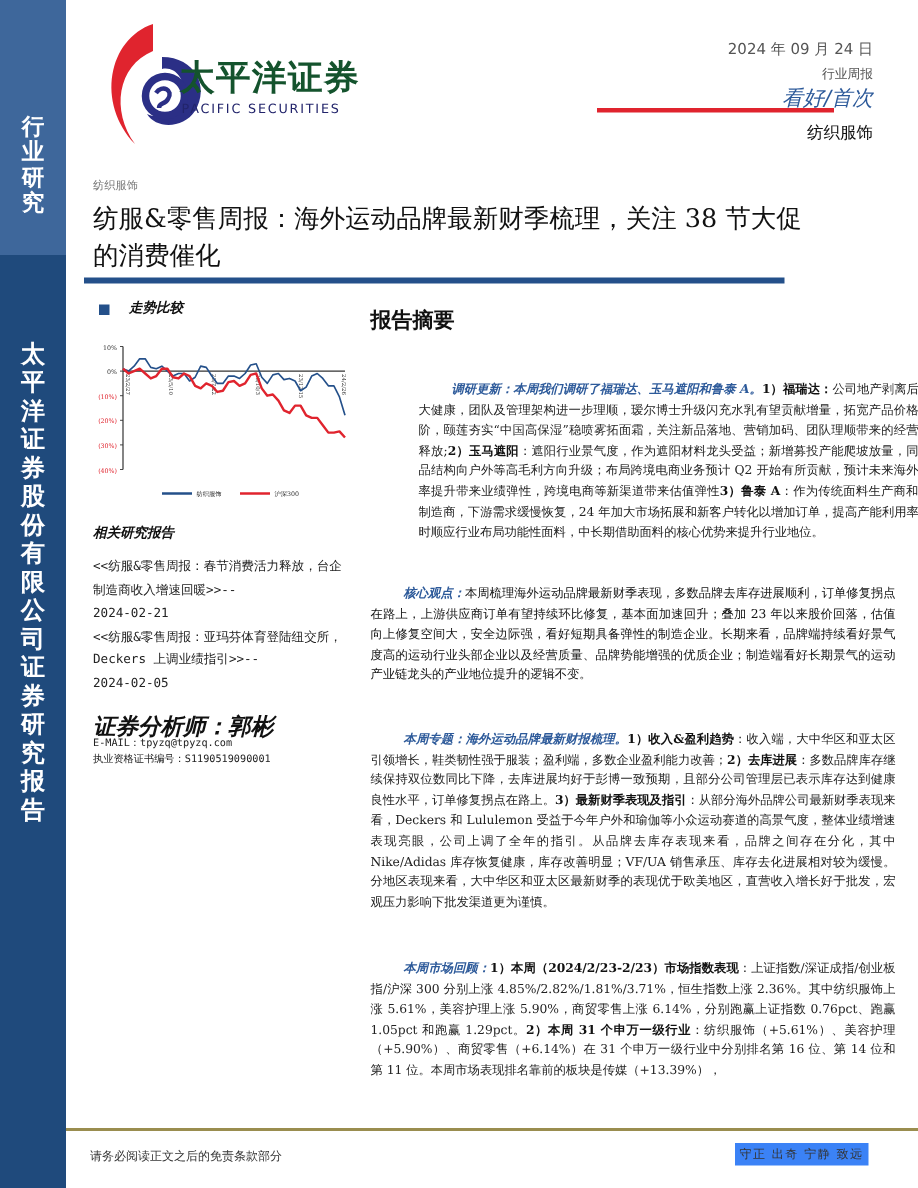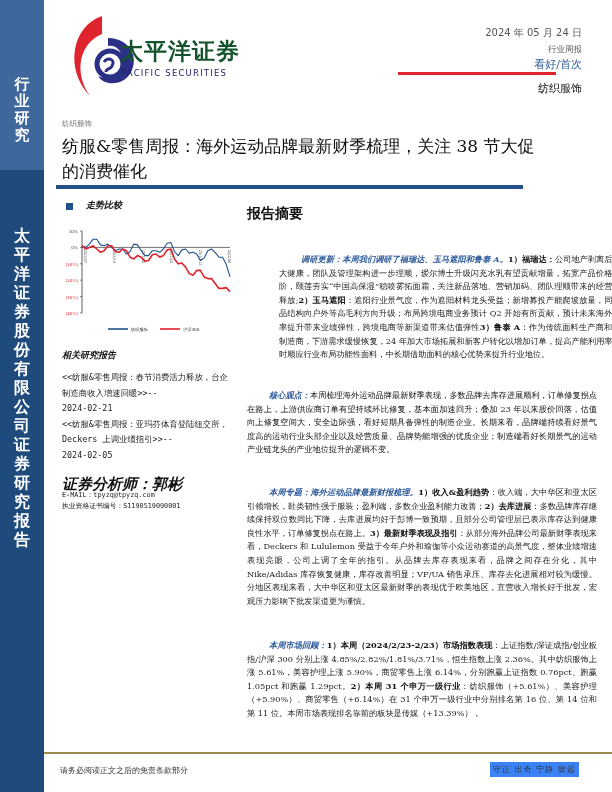--- a/index.html
+++ b/index.html
@@ -13,21 +13,21 @@
   .side-top-text { top:76px; }
   .side-bottom-text { top:226px; font-size:16px; line-height:19px; }
 
   .logo { position:absolute; left:62px; top:14px; width:180px; height:86px; }
   .logo-cn { position:absolute; left:116px; top:38px; font-family:"DejaVu Sans", sans-serif; font-weight:bold; font-size:23px; color:#14532d; letter-spacing:1px; white-space:nowrap; }
   .logo-en { position:absolute; left:117px; top:68px; font-size:8.5px; color:#22246b; letter-spacing:1.2px; white-space:nowrap; }
 
   .hdr-right { position:absolute; right:30px; text-align:right; white-space:nowrap; }
   .hdr-date { top:26px; font-size:10px; color:#555; }
   .hdr-type { top:44px; font-size:8.5px; color:#555; }
-  .hdr-rating { top:57px; font-size:11px; color:#2d5a9a; }
+  .hdr-rating { top:57px; font-size:14px; color:#2d5a9a;font-style:italic; }
   .hdr-redline { position:absolute; left:398px; top:72px; width:158px; height:3px; background:#e0242e; }
   .hdr-sector { top:81px; font-size:11px; color:#111; }
 
   .small-sector { position:absolute; left:62px; top:119px; font-size:7.5px; color:#777; }
   .title { position:absolute; left:62px; top:134px; width:480px; font-family:"DejaVu Serif", serif; font-size:17px; line-height:25px; color:#111; }
   .title-line { position:absolute; left:56px; top:185px; width:467px; height:4px; background:#24508a; }
 
   .trend-sq { position:absolute; left:66px; top:203px; width:7px; height:7px; background:#24508a; }
   .trend-title { position:absolute; left:86px; top:199px; font-family:"DejaVu Serif", serif; font-weight:bold; font-style:italic; font-size:9px; color:#111; }
   .chart-svg { position:absolute; left:60px; top:225px; width:175px; height:115px; }
@@ -88,21 +88,21 @@
   <svg width="110" height="90" viewBox="0 0 110 90" style="position:absolute;left:0;top:0;">
     <path d="M40 2 C10 12 2 55 28 82 C12 60 16 30 40 20 Z" fill="#e0242e"></path>
     <path d="M46 24 C68 24 78 44 68 60 C60 72 42 72 36 62 C44 66 58 62 60 50 C62 38 54 30 46 32 Z" fill="#2b2f86"></path>
     <circle cx="48" cy="50" r="13" fill="none" stroke="#2b2f86" stroke-width="5"></circle>
     <path d="M42 48 C46 42 54 46 50 52 C48 56 44 54 44 58" fill="none" stroke="#2b2f86" stroke-width="3"></path>
   </svg>
   <div class="logo-cn" style="left:58px;top:22px;">太平洋证券</div>
   <div class="logo-en" style="left:59px;top:54px;">PACIFIC SECURITIES</div>
 </div>
 
-<div class="hdr-right hdr-date">2024 年 05 月 24 日</div>
+<div class="hdr-right hdr-date">2024 年 09 月 24 日</div>
 <div class="hdr-right hdr-type">行业周报</div>
 <div class="hdr-right hdr-rating">看好/首次</div>
 <div class="hdr-redline"></div>
 <div class="hdr-right hdr-sector">纺织服饰</div>
 
 <div class="small-sector">纺织服饰</div>
 <div class="title">纺服&amp;零售周报：海外运动品牌最新财季梳理，关注 38 节大促的消费催化</div>
 <div class="title-line"></div>
 
 <div class="trend-sq"></div>

